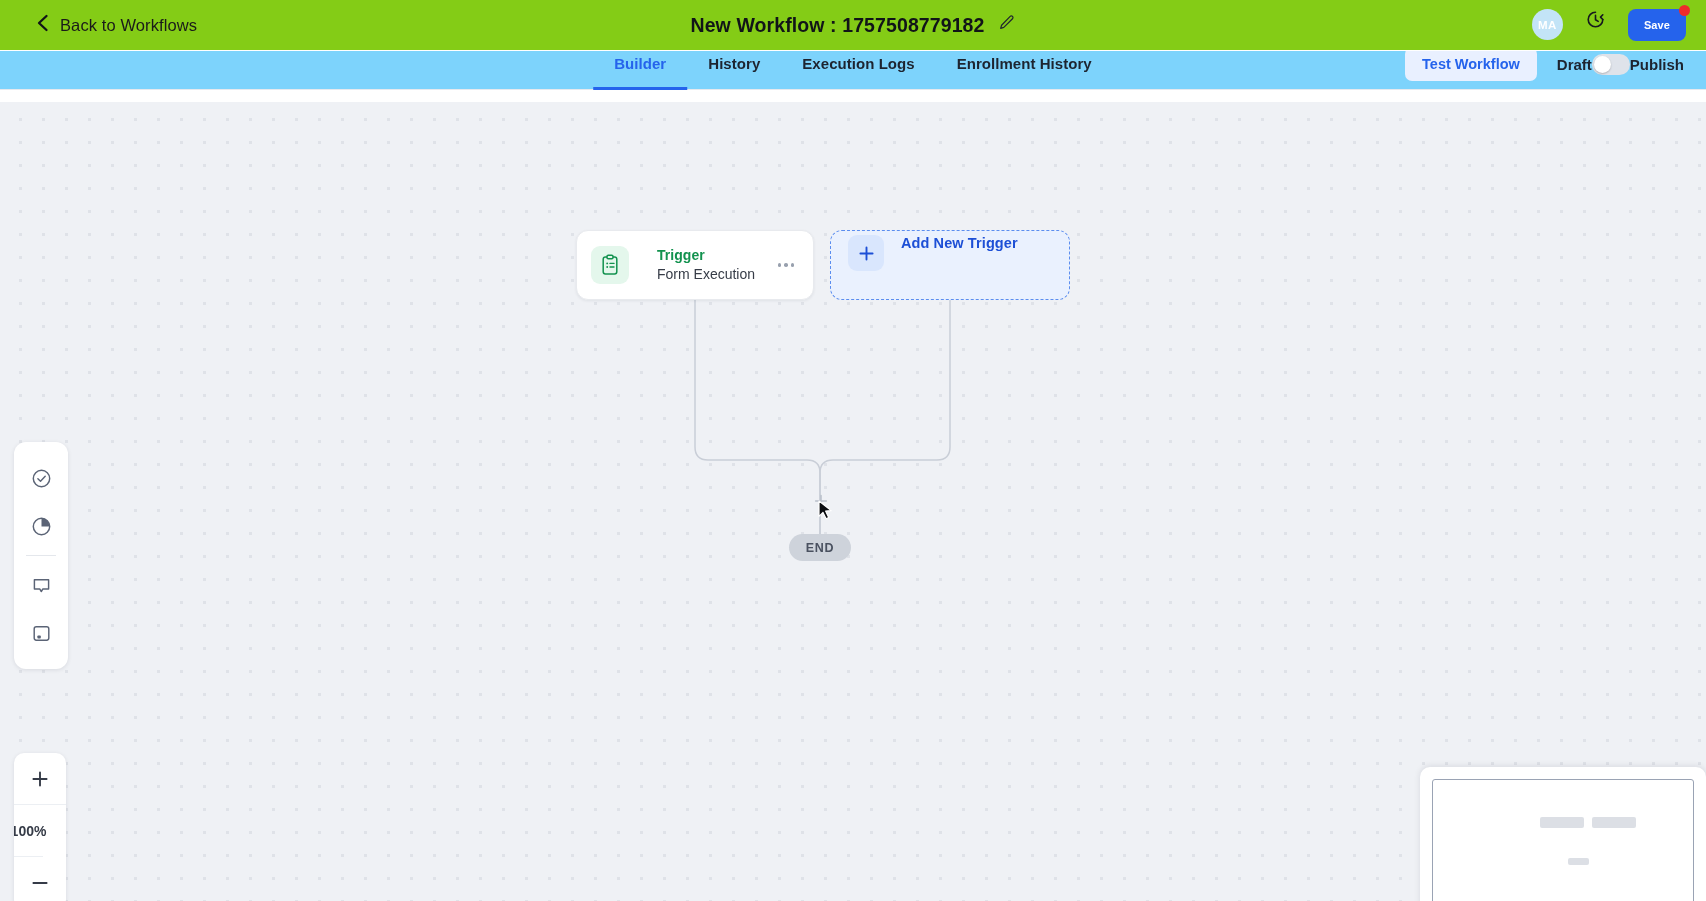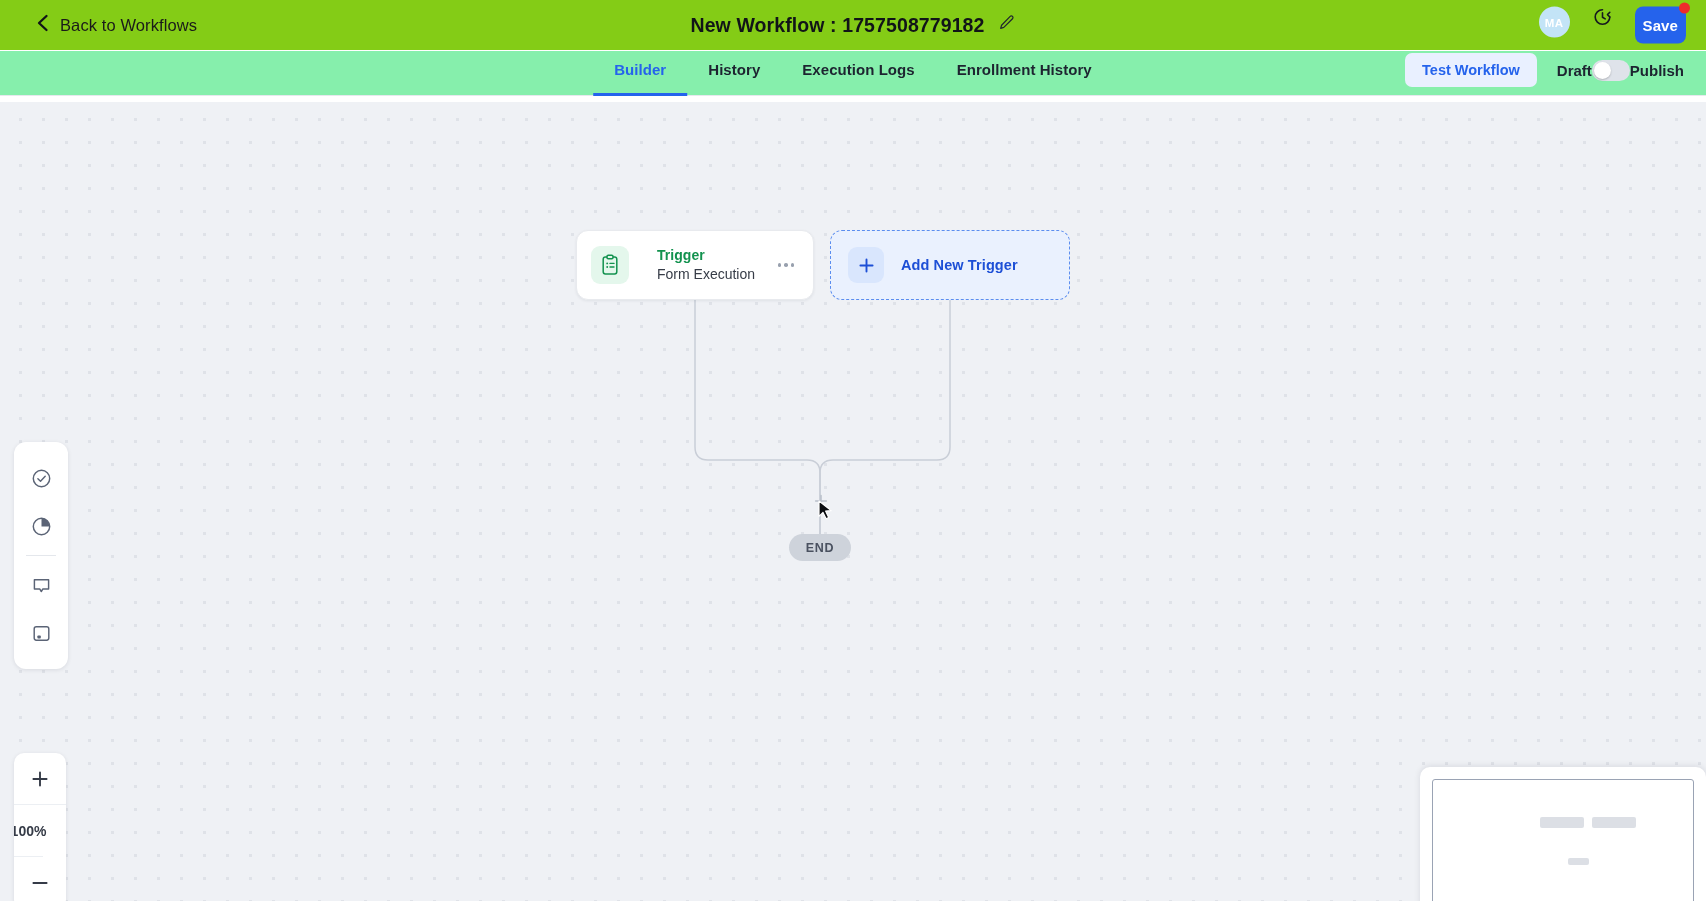--- a/index.html
+++ b/index.html
@@ -49,36 +49,36 @@
     background: #c3e4f7; color: #ffffff;
     font-size: 11.5px; font-weight: 700;
     display: flex; align-items: center; justify-content: center;
     letter-spacing: .4px; cursor: pointer;
   }
   .history-icon { cursor: pointer; display: block; }
   .save-wrap { position: relative; }
   .save-btn {
     background: #2563ec; color: #ffffff;
     border: none; border-radius: 8px;
-    font-size: 15px; font-weight: 700;
-    padding: 10px 8px; cursor: pointer;
+    font-size: 11px; font-weight: 700;
+    padding: 10px 16px; cursor: pointer;
     font-family: "Liberation Sans", sans-serif;
     letter-spacing: .1px;
   }
   .save-dot {
     position: absolute; top: -4px; right: -4px;
     width: 11px; height: 11px; border-radius: 50%;
     background: #ee2b2b;
   }
 
   
   .tabbar {
-    position: absolute; top: 45px; left: 0;
+    position: absolute; top: 39px; left: 0;
     width: 1706px; height: 51px;
-    background: #86efac;
+    background: #7dd3fc;
     border-bottom: 1px solid #e6e9ee;
     z-index: 29;
   }
   .tabs {
     position: absolute; left: 50%; top: 0;
     transform: translateX(-50%);
     display: flex; align-items: stretch; height: 51px;
     gap: 0;
   }
   .tab {
@@ -160,22 +160,22 @@
   .dots-menu i {
     width: 3.6px; height: 3.6px; border-radius: 50%;
     background: #98a0ae; display: block;
   }
 
   .add-trigger {
     position: absolute; left: 830px; top: 128px;
     width: 240px; height: 70px;
     background: #eaf1fe; border-radius: 12px;
     border: 1.6px dashed #5b8def;
-    display: flex; align-items: center;
-    padding: 16px 17px; cursor: pointer;
+    display: flex; align-items: flex-start;
+    padding: 4px 17px; cursor: pointer;
   }
   .plus-box {
     width: 36px; height: 36px; border-radius: 9px;
     background: #d9e6fd; flex: none;
     display: flex; align-items: center; justify-content: center;
   }
   .add-trigger-label {
     margin-left: 17px;
     font-size: 14.5px; font-weight: 700; color: #1d4fd6;
     letter-spacing: .1px;

